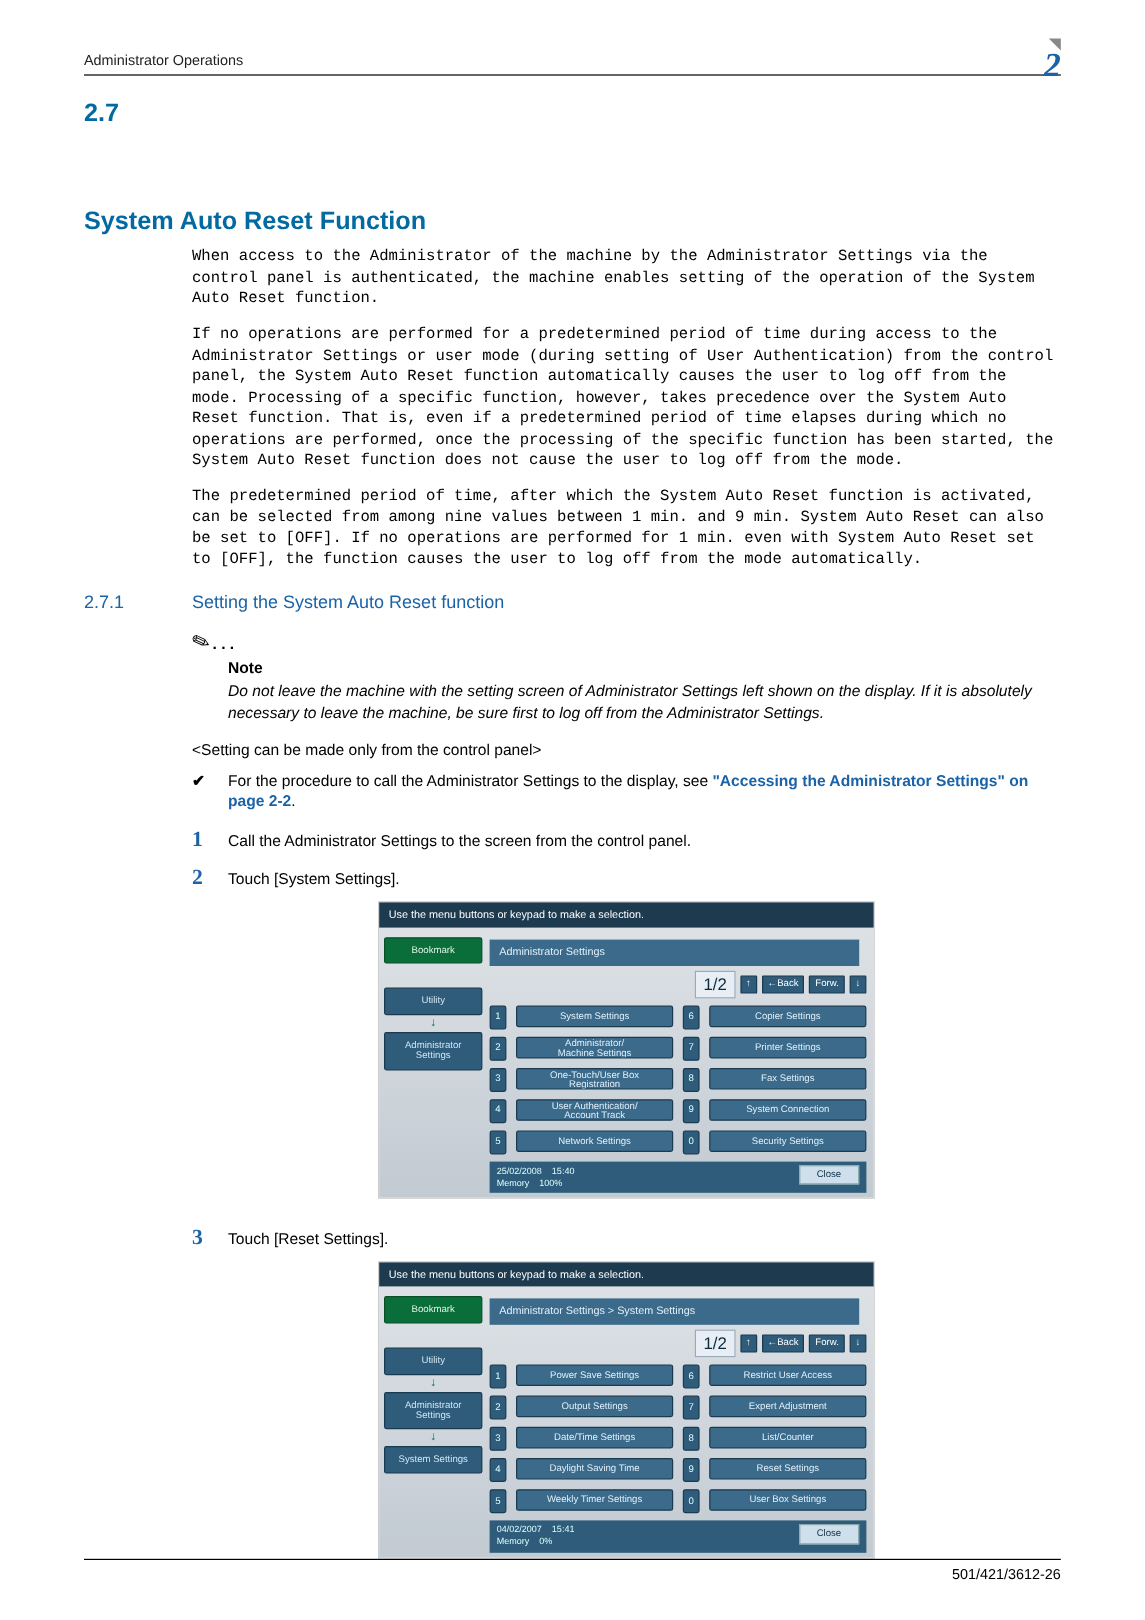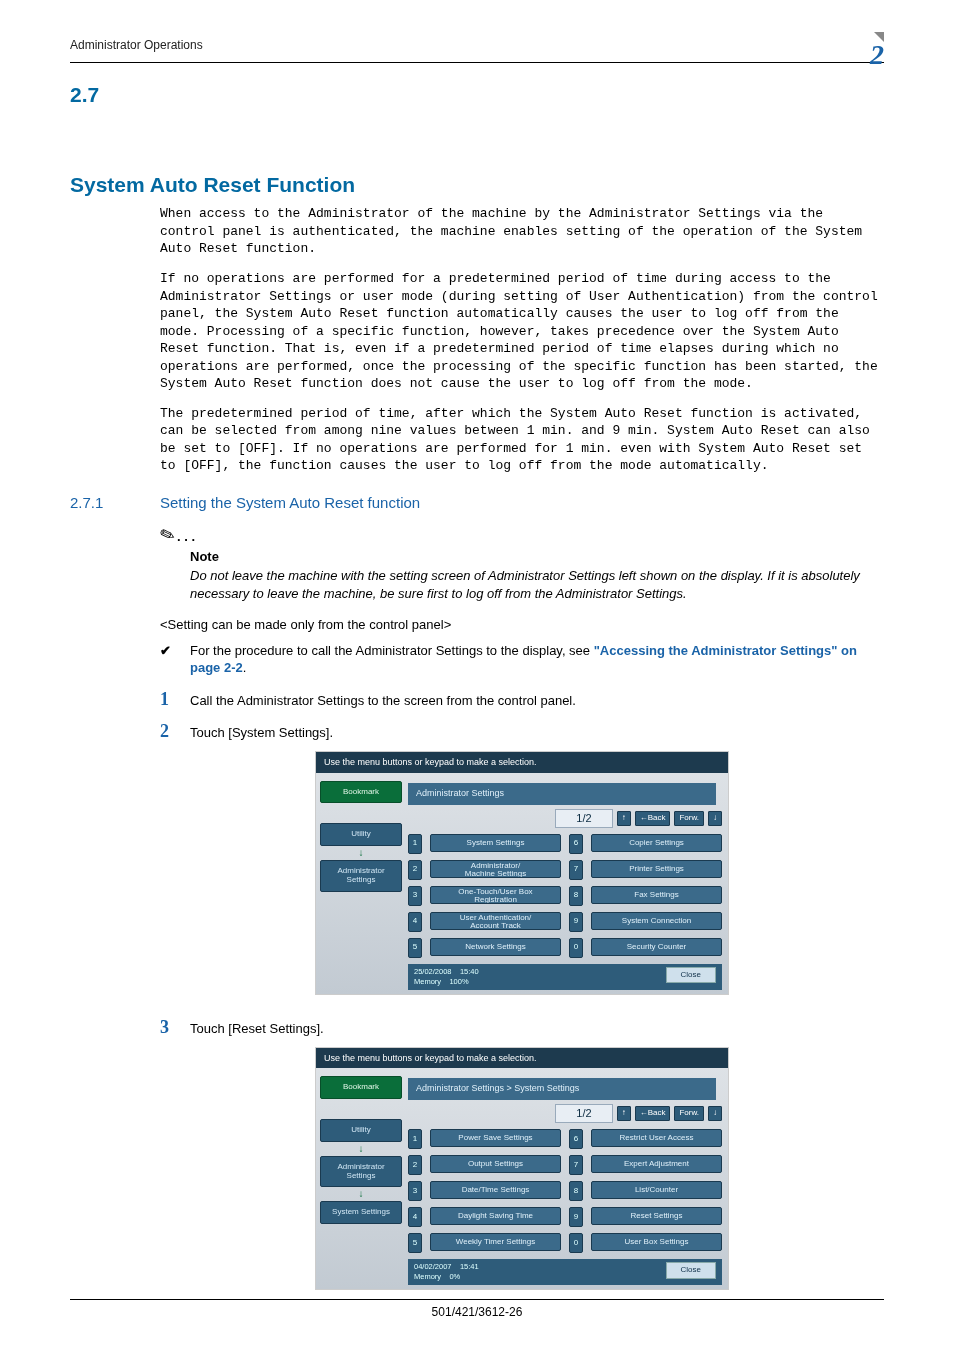--- a/index.html
+++ b/index.html
@@ -23,21 +23,21 @@
   }
   
   .runhead {
     font-size: 12px;
     color: #222;
     border-bottom: 1px solid #000;
     padding-bottom: 4px;
     margin-bottom: 18px;
     display: flex;
     justify-content: space-between;
-    align-items: center;
+    align-items: flex-end;
   }
   .tab2 {
     position: relative;
     width: 26px;
     height: 26px;
     top: 6px;
   }
   .tab2 .fold {
     position: absolute;
     right: 0; top: -6px;
@@ -177,22 +177,22 @@
   .pager {
     display: flex;
     justify-content: flex-end;
     gap: 4px;
     align-items: center;
     margin: 4px 0 6px 0;
   }
   .pager .pgnum {
     background: #e8eef4;
     border: 1px solid #9ab;
-    padding: 1px 20px;
-    font-size: 11px;
+    padding: 1px 6px;
+    font-size: 14px;
   }
   .pager .pgbtn {
     background: #2e5c7a;
     color: #fff;
     padding: 1px 4px;
     font-size: 8px;
     border: 1px solid #1a3a50;
     border-radius: 1px;
   }
   .menu-grid {
@@ -243,21 +243,21 @@
     font-size: 8px;
   }
   
   .pagefoot {
     position: absolute;
     left: 70px; right: 70px; bottom: 30px;
     border-top: 1px solid #000;
     padding-top: 4px;
     font-size: 12px;
     display: flex;
-    justify-content: center;
+    justify-content: flex-end;
   }
 </style>
 </head>
 <body>
 <div class="page">
 
 <div class="runhead">
   <span>Administrator Operations</span>
   <span class="tab2">
     <span class="fold"></span>
@@ -342,21 +342,21 @@
           <div class="menu-num">8</div>
           <div class="menu-btn">Fax Settings</div>
           <div class="menu-num">4</div>
           <div class="menu-btn" style="white-space:pre-line;line-height:8px;padding-top:1px;">User Authentication/
 Account Track</div>
           <div class="menu-num">9</div>
           <div class="menu-btn">System Connection</div>
           <div class="menu-num">5</div>
           <div class="menu-btn">Network Settings</div>
           <div class="menu-num">0</div>
-          <div class="menu-btn">Security Counter</div>
+          <div class="menu-btn">Security Settings</div>
         </div>
         <div class="shot-foot">
           <span>
             <span>25/02/2008</span>&nbsp;&nbsp;&nbsp;
             <span>15:40</span><br>
             <span>Memory</span>&nbsp;&nbsp;&nbsp;
             <span>100%</span>
           </span>
           <span class="close-btn">Close</span>
         </div>

